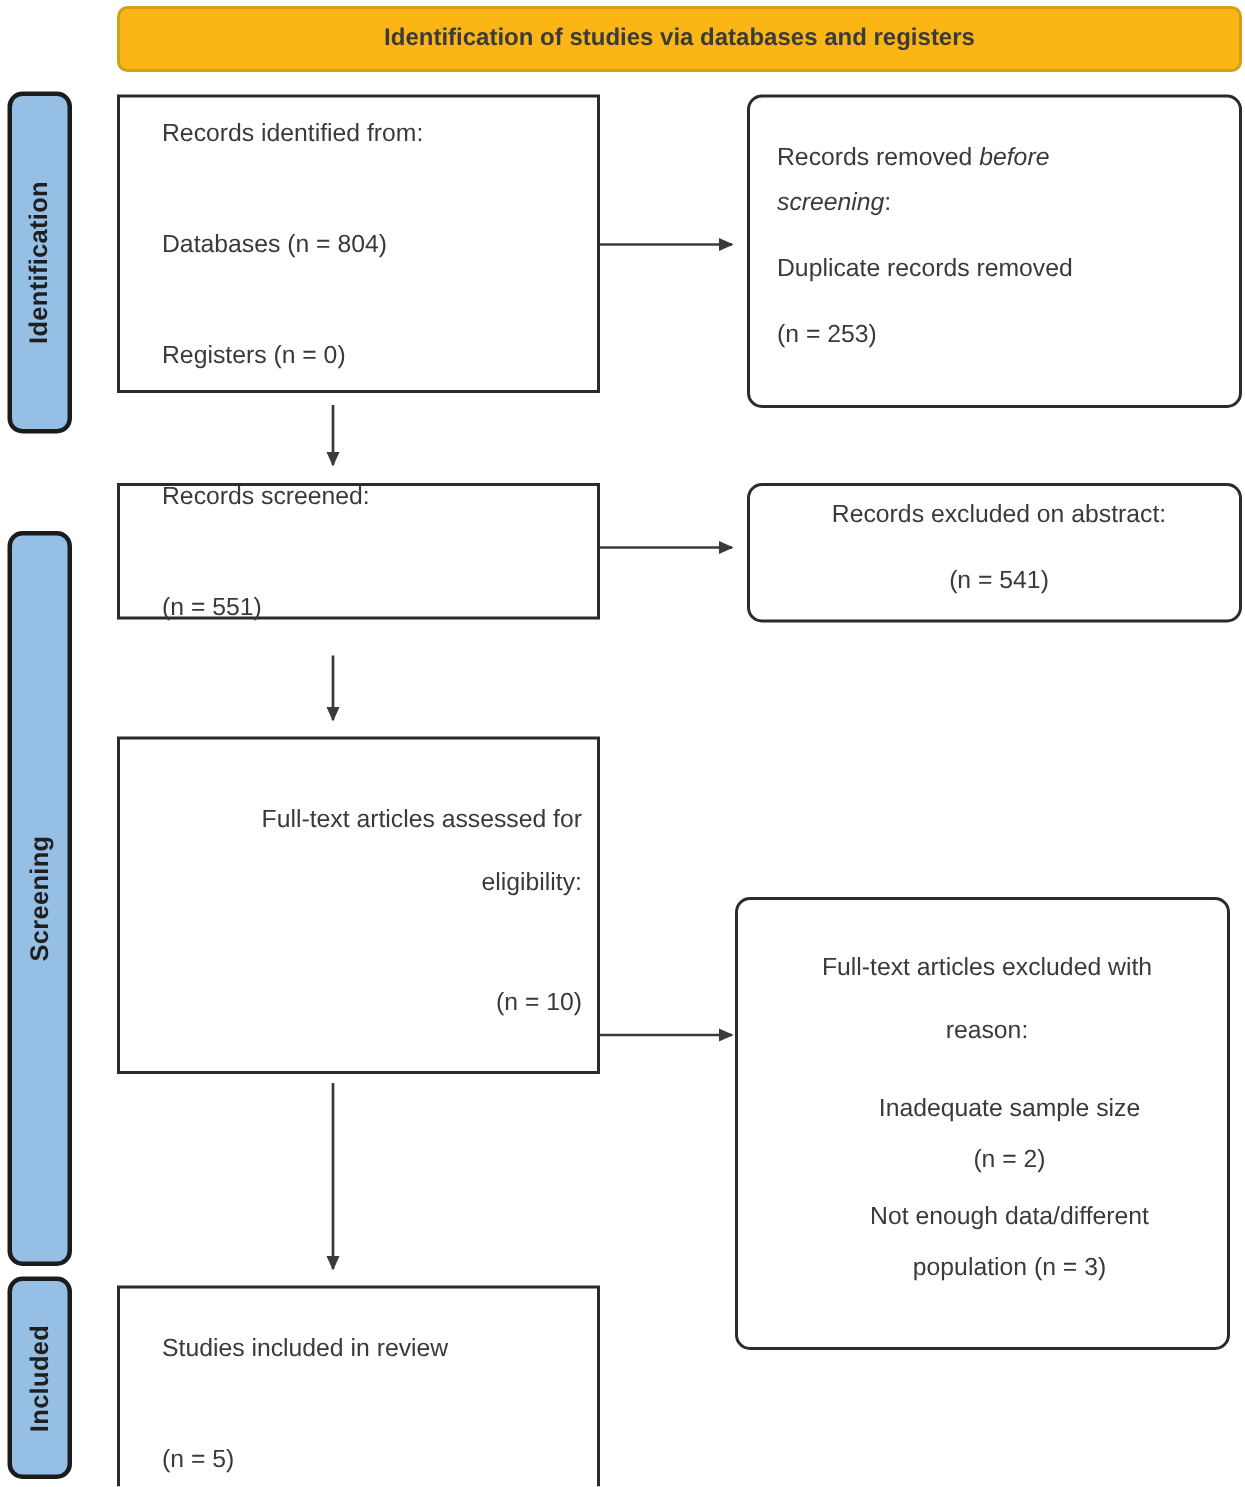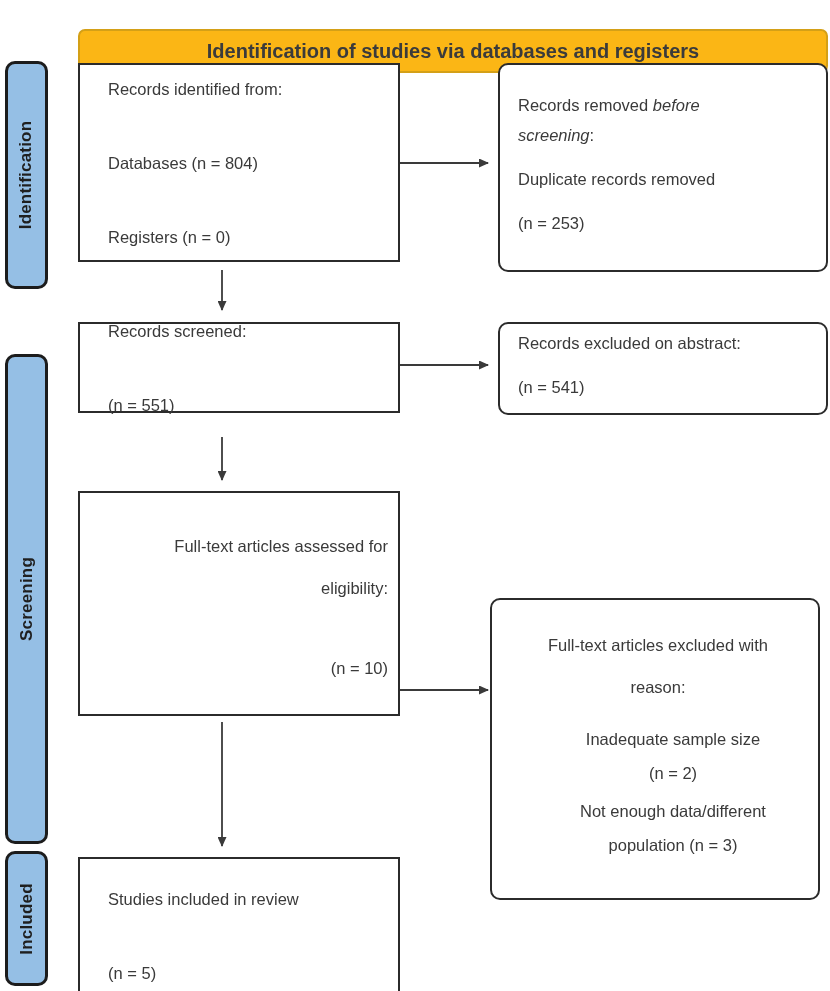--- a/index.html
+++ b/index.html
@@ -5,21 +5,21 @@
   html,body { margin:0; padding:0; background:#ffffff; }
   .canvas {
     position:relative; width:830px; height:991px; background:#ffffff;
     font-family:"Liberation Sans", sans-serif; color:#3a3a3a; overflow:hidden;
   }
   .banner {
     position:absolute; left:78px; top:4px; width:750px; height:44px;
     background:var(--banner-fill,#FBB615); border:2px solid var(--banner-border,#D4A017);
     border-radius:7px; box-sizing:border-box;
     display:flex; align-items:center; justify-content:center;
-    font-weight:bold; font-size:20px; color:#3b3b3b;margin-top:25px;
+    font-weight:bold; font-size:16px; color:#3b3b3b;
   }
   .stage {
     position:absolute; left:5px; width:43px;
     background:var(--stage-fill,#95BFE5); border:3px solid #1c1c1c;
     border-radius:10px; box-sizing:border-box;
     display:flex; align-items:center; justify-content:center;
   }
   .stage .vtext {
     transform:rotate(-90deg); white-space:nowrap;
     font-weight:bold; font-size:17px; color:#1f1f1f; letter-spacing:.2px;
@@ -79,21 +79,21 @@
     <p>(n = 5)</p>
   </div>
 
   <div class="box right-col" style="left:498px; top:63px; width:330px; height:209px;">
     <p class="lh-md"><span>Records removed </span><em>before
 screening</em><span>:</span></p>
     <p>Duplicate records removed</p>
     <p>(n = 253)</p>
   </div>
 
-  <div class="box right-col" style="left:498px; top:322px; width:330px; height:93px;">
+  <div class="box right-col" style="left:498px; top:322px; width:330px; height:93px;align-items:center;">
     <p>Records excluded on abstract:</p>
     <p>(n = 541)</p>
   </div>
 
   <div class="box right-col" style="left:490px; top:598px; width:330px; height:302px;text-align:center;">
     <p class="lh-lg">Full-text articles excluded with
 reason:</p>
     <p class="reason">Inadequate sample size
 (n = 2)</p>
     <p class="reason">Not enough data/different

